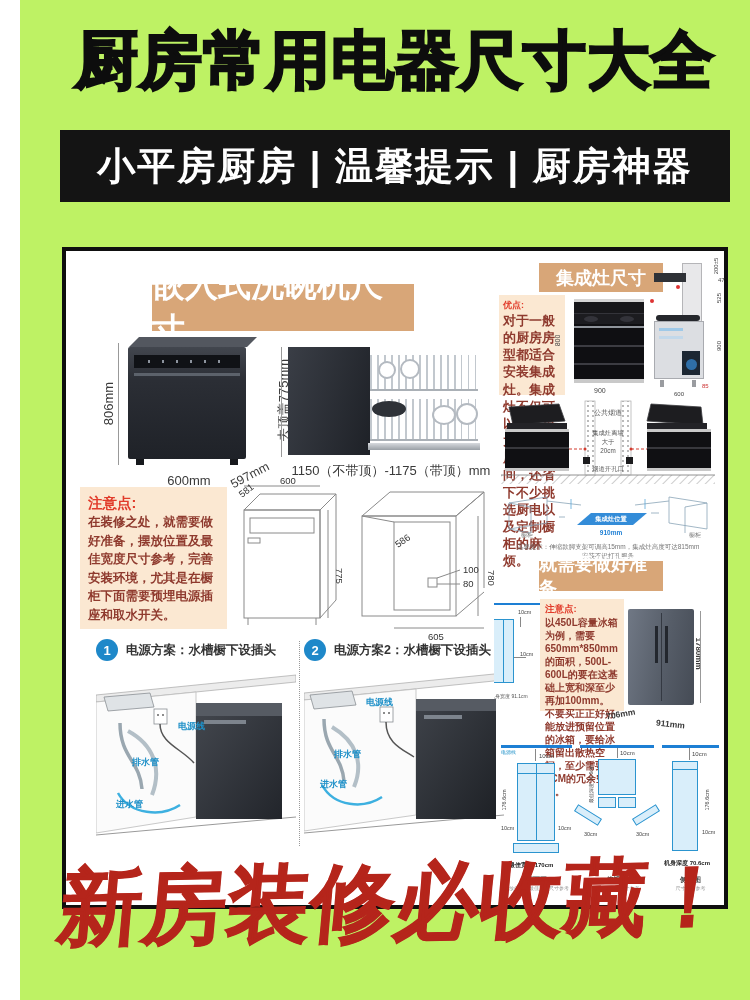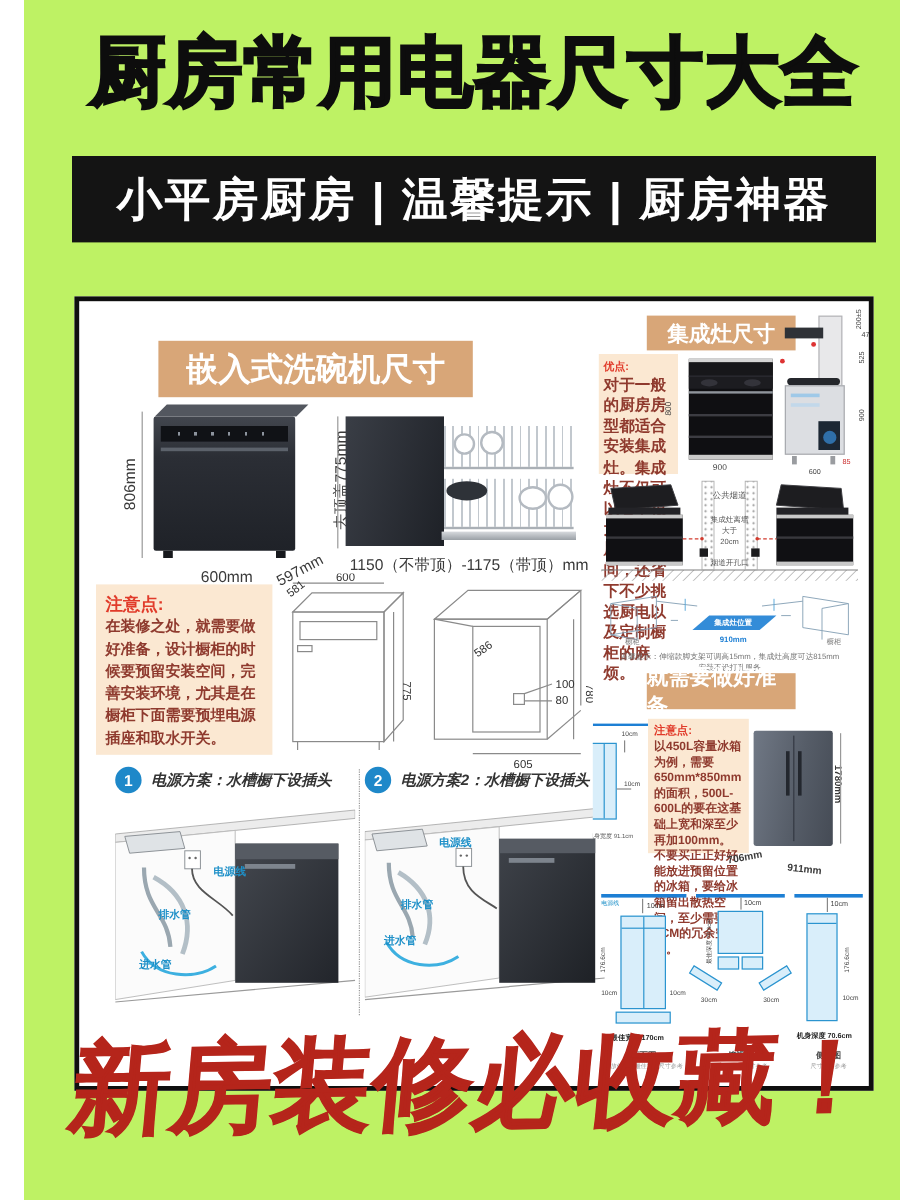--- a/index.html
+++ b/index.html
@@ -30,21 +30,21 @@
   .dw-foot{position:absolute;bottom:-6px;width:8px;height:6px;background:#17191d;}
   
   .dw-door{background:linear-gradient(105deg,#3a3e46,#1e2127);}
   .rack{background:repeating-linear-gradient(90deg,#c2c8ce 0 1.5px,transparent 1.5px 7px);border-bottom:2px solid #aab0b6;}
   .bowl{position:absolute;border:2px solid #b4bac1;border-radius:50%;background:#fff;}
   .pan{position:absolute;background:#2e3238;border-radius:50%;}
   .tray{position:absolute;background:linear-gradient(180deg,#d7dade,#9aa0a6);}
   
   .plan-num{width:22px;height:22px;border-radius:50%;background:#1e88c9;color:#fff;font-size:13px;
       font-weight:700;display:flex;align-items:center;justify-content:center;}
-  .plan-label{font-size:12.5px;font-weight:700;color:#333;font-style:italic;}
+  .plan-label{font-size:12.5px;font-weight:700;color:#333;}
   
   .stove-strip{position:absolute;left:0;width:100%;}
   
   .fridge-photo{background:linear-gradient(100deg,#707885 0%,#565d68 55%,#454b55 100%);border-radius:2px;}
   .fr-split{position:absolute;left:50%;top:4%;width:1px;height:92%;background:#343942;}
   .fr-handle{position:absolute;top:18%;width:3px;height:38%;background:#23272e;}
   .bluebar{background:#1d7fd4;}
   .lblue{background:#d9eefa;border:1px solid #2b94cf;box-sizing:border-box;}
   .tinydim{font-size:6px;color:#444;white-space:nowrap;}
   .cap{font-size:7px;font-weight:700;color:#444;text-align:center;}
@@ -60,21 +60,21 @@
 <div class="page">
 
   <div class="page-title">厨房常用电器尺寸大全</div>
 
   <div class="subbar">
     <span>小平房厨房 | 温馨提示 | 厨房神器</span>
   </div>
 
   <div class="main-box">
 
-    <div class="abs badge" style="left:66px;top:33px;width:262px;height:47px;font-size:27px;">嵌入式洗碗机尺寸</div>
+    <div class="abs badge" style="left:86px;top:33px;width:262px;height:47px;font-size:33px;">嵌入式洗碗机尺寸</div>
 
     <div class="abs dw-front" style="left:62px;top:96px;width:118px;height:112px;">
       <div class="dw-top3d"></div>
       <div class="dw-panel"></div>
       <div class="dw-groove"></div>
       <div class="dw-foot" style="left:8px;"></div>
       <div class="dw-foot" style="right:8px;"></div>
     </div>
     <div class="abs dim vtext" style="left:12px;top:145px;width:60px;font-size:13px;text-align:center;">806mm</div>
     <div class="abs" style="left:52px;top:92px;width:1px;height:122px;background:#999;"></div>
@@ -91,21 +91,21 @@
       <span class="bowl" style="left:30px;top:8px;width:16px;height:16px;"></span>
       <span class="bowl" style="left:62px;top:54px;width:20px;height:16px;"></span>
       <span class="bowl" style="left:86px;top:52px;width:18px;height:18px;"></span>
       <span class="pan" style="left:2px;top:50px;width:34px;height:16px;"></span>
       <div class="tray" style="left:-2px;top:92px;width:112px;height:7px;"></div>
     </div>
     <div class="abs dim" style="left:210px;top:211px;width:230px;font-size:13px;text-align:center;">1150（不带顶）-1175（带顶）mm</div>
 
     <div class="abs notice" style="left:14px;top:236px;width:147px;height:142px;">
       <div class="nlabel" style="font-size:14.5px;">注意点:</div>
-      <div class="ntext" style="font-size:12.5px;line-height:1.48;">在装修之处，就需要做好准备，设计橱柜的时候要预留安装空间，完善安装环境，尤其是在橱柜下面需要预埋电源插座和取水开关。</div>
+      <div class="ntext" style="font-size:12.5px;line-height:1.48;">在装修之处，就需要做好准备，摆放位置及最佳宽度尺寸参考，完善安装环境，尤其是在橱柜下面需要预埋电源插座和取水开关。</div>
     </div>
 
     <svg class="abs" style="left:166px;top:227px;" width="262" height="168" viewBox="0 0 262 168">
       <g stroke="#8a8a8a" stroke-width="1" fill="none">
         <polygon points="12,32 88,32 104,16 28,16"></polygon>
         <rect x="12" y="32" width="76" height="108"></rect>
         <polygon points="88,32 104,16 104,122 88,140"></polygon>
         <rect x="18" y="40" width="64" height="15"></rect>
         <rect x="16" y="60" width="12" height="5"></rect>
         <line x1="16" y1="140" x2="16" y2="147"></line>

